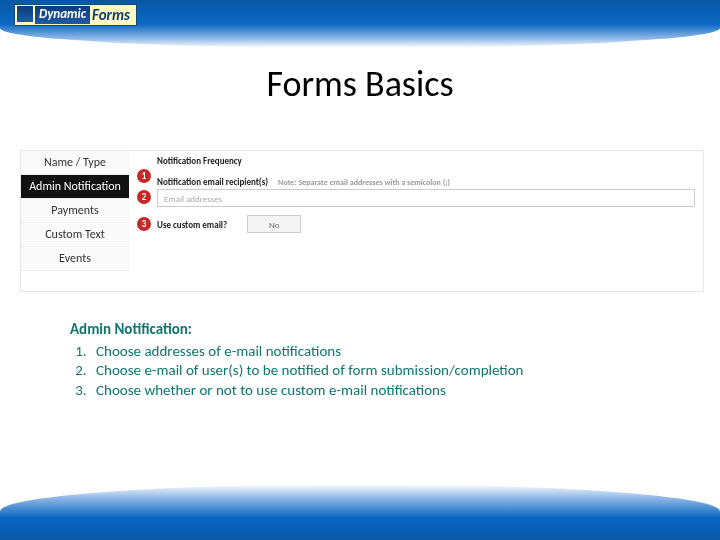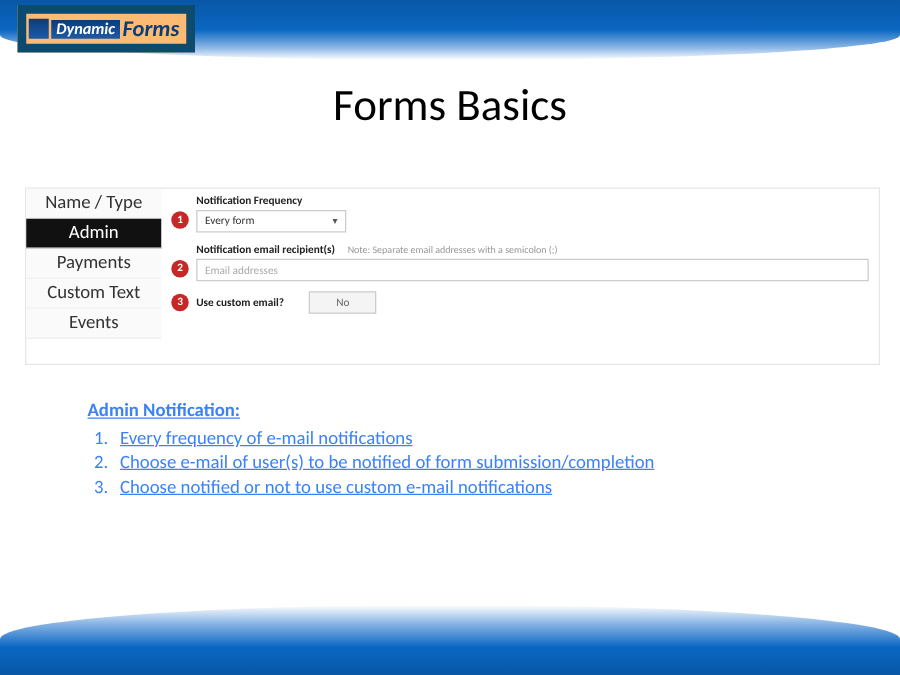--- a/index.html
+++ b/index.html
@@ -16,43 +16,42 @@
     position: absolute;
     top: 0; left: 0; right: 0;
     height: 48px;
     background: linear-gradient(180deg, #0857a6 0%, #0b67c2 50%, #8fb8e6 80%, #fff 100%);
     border-bottom-left-radius: 60% 24px;
     border-bottom-right-radius: 60% 24px;
   }
   .logo-box {
     position: absolute;
     top: 4px; left: 14px;
-    background: #fdba74;
+    background: #fef9c3;
     padding: 1px 6px 1px 2px;
-    border: 7px solid #0c4a6e;
-    display: flex;
-    align-items: center;
+    border: 1px solid #0c4a6e;
+    display: flex;
     gap: 2px;
     font-style: italic;
     font-weight: bold;
   }
   .logo-mark {
     width: 16px; height: 16px;
     background: linear-gradient(180deg,#0b3c7a,#1e5aa8);
     display:inline-block;
   }
   .logo-dynamic {
     background: linear-gradient(180deg,#0b3c7a,#1e5aa8);
     color: #fff;
     padding: 0 4px;
     font-size: 13px;
   }
   .logo-forms {
     color: #0b3c7a;
-    font-size: 18px;
+    font-size: 15px;
   }
   .slide-title {
     position: absolute;
     top: 62px;
     width: 100%;
     text-align: center;
     font-size: 36px;
     font-weight: 400;
     color: #000;
   }
@@ -72,21 +71,21 @@
     width: 108px;
     display: flex;
     flex-direction: column;
   }
   .side-tab {
     height: 23px;
     line-height: 23px;
     text-align: center;
     border-bottom: 1px solid #eee;
     background: #fafafa;
-    font-size: 15px;
+    font-size: 12px;
     color: #333;
   }
   .side-tab.active {
     background: #111;
     color: #fff;
   }
   .form-area {
     flex: 1;
     position: relative;
     padding: 4px 8px 4px 28px;
@@ -99,21 +98,21 @@
     font-size: 9px;
     color: #222;
     font-weight: 600;
     margin-bottom: 2px;
     display: inline-block;
   }
   .field-hint {
     font-size: 8px;
     color: #999;
     margin-left: 8px;
-    font-weight: 400;
+    font-weight: 700;
   }
   .badge {
     position: absolute;
     left: -20px;
     top: 14px;
     width: 14px; height: 14px;
     background: #c62828;
     color: #fff;
     border-radius: 50%;
     font-size: 9px;
@@ -157,23 +156,22 @@
     text-align: center;
     background: #f4f4f4;
     color: #666;
   }
   .body-text {
     position: absolute;
     top: 320px;
     left: 70px;
     right: 70px;
     font-size: 15px;
-    color: #3b82f6;
+    color: #0f766e;
     line-height: 1.3;
-    text-decoration: underline;
   }
   .body-text .heading {
     font-weight: 700;
     margin-bottom: 2px;
   }
   .body-text ol {
     margin: 0 0 0 20px;
     padding: 0;
   }
   .body-text li {
@@ -208,24 +206,20 @@
     <div class="side-tab">Payments</div>
     <div class="side-tab">Custom Text</div>
     <div class="side-tab">Events</div>
   </div>
 
   <div class="form-area">
 
     <div class="field-row">
       <div class="badge">1</div>
       <div class="field-label">Notification Frequency</div>
-      <div class="select">
-        <span>Every form</span>
-        <span class="chev">▾</span>
-      </div>
     </div>
 
     <div class="field-row">
       <div class="badge">2</div>
       <span class="field-label">Notification email recipient(s)</span>
       <span class="field-hint">Note: Separate email addresses with a semicolon (;)</span>
       <div class="text-input" title="Email addresses"><span>Email addresses</span></div>
     </div>
 
     <div class="field-row">
@@ -235,19 +229,19 @@
         <div class="toggle-no">No</div>
       </div>
     </div>
 
   </div>
 </div>
 
 <div class="body-text">
   <div class="heading">Admin Notification:</div>
   <ol>
-    <li>Every frequency of e-mail notifications</li>
+    <li>Choose addresses of e-mail notifications</li>
     <li>Choose e-mail of user(s) to be notified of form submission/completion</li>
-    <li>Choose notified or not to use custom e-mail notifications</li>
+    <li>Choose whether or not to use custom e-mail notifications</li>
   </ol>
 </div>
 
 <div class="bottom-swoosh"></div>
 
 </body></html>

